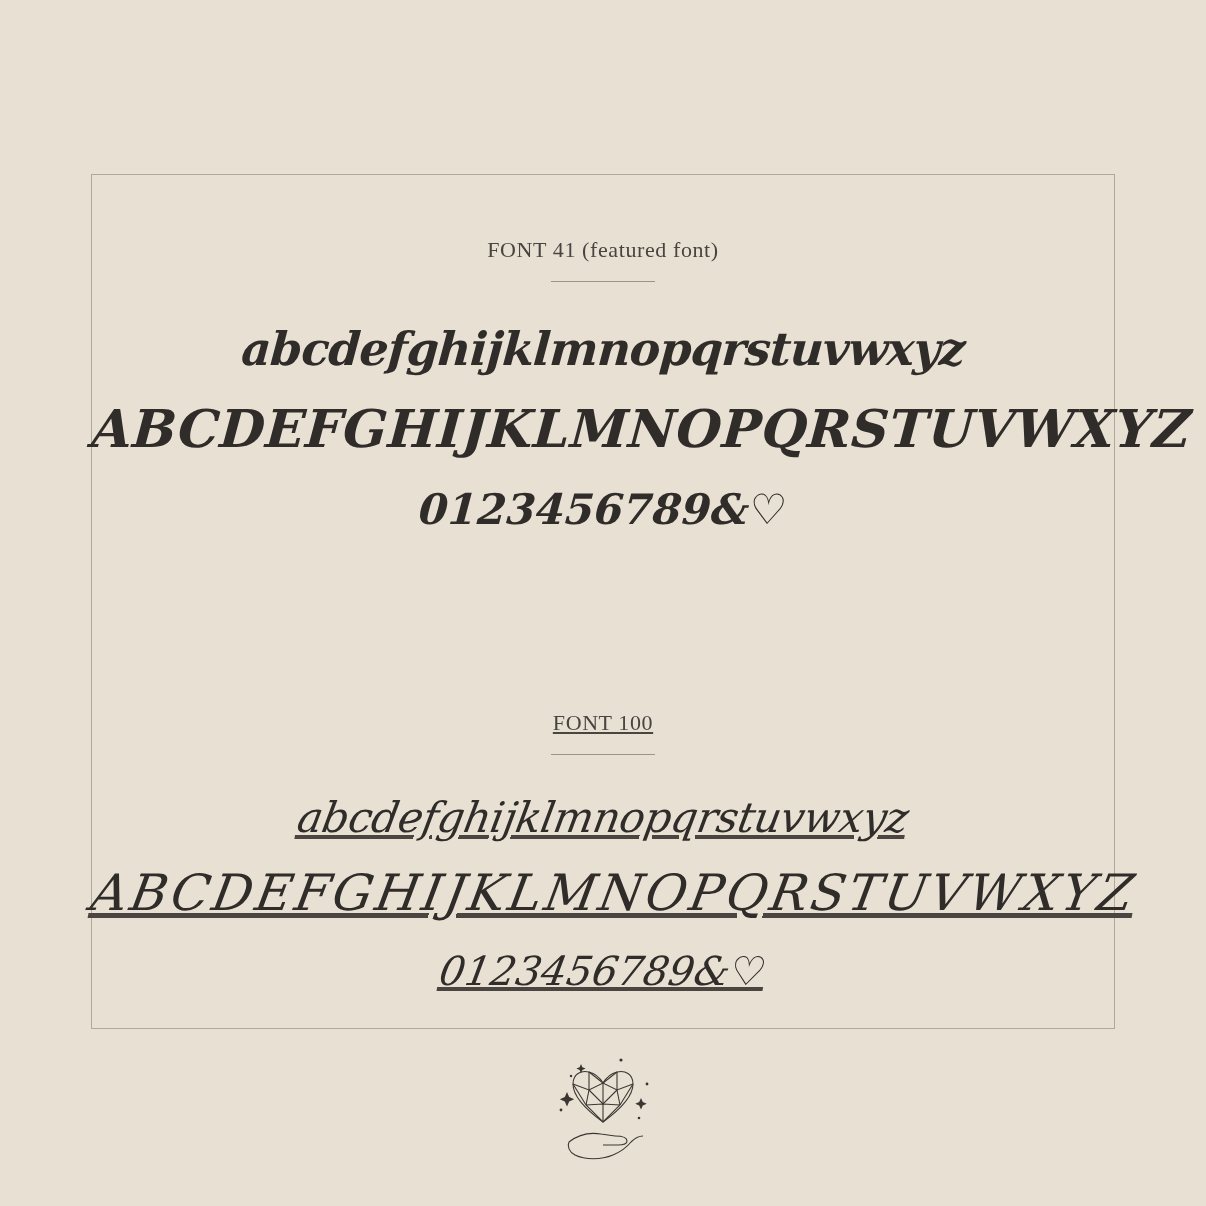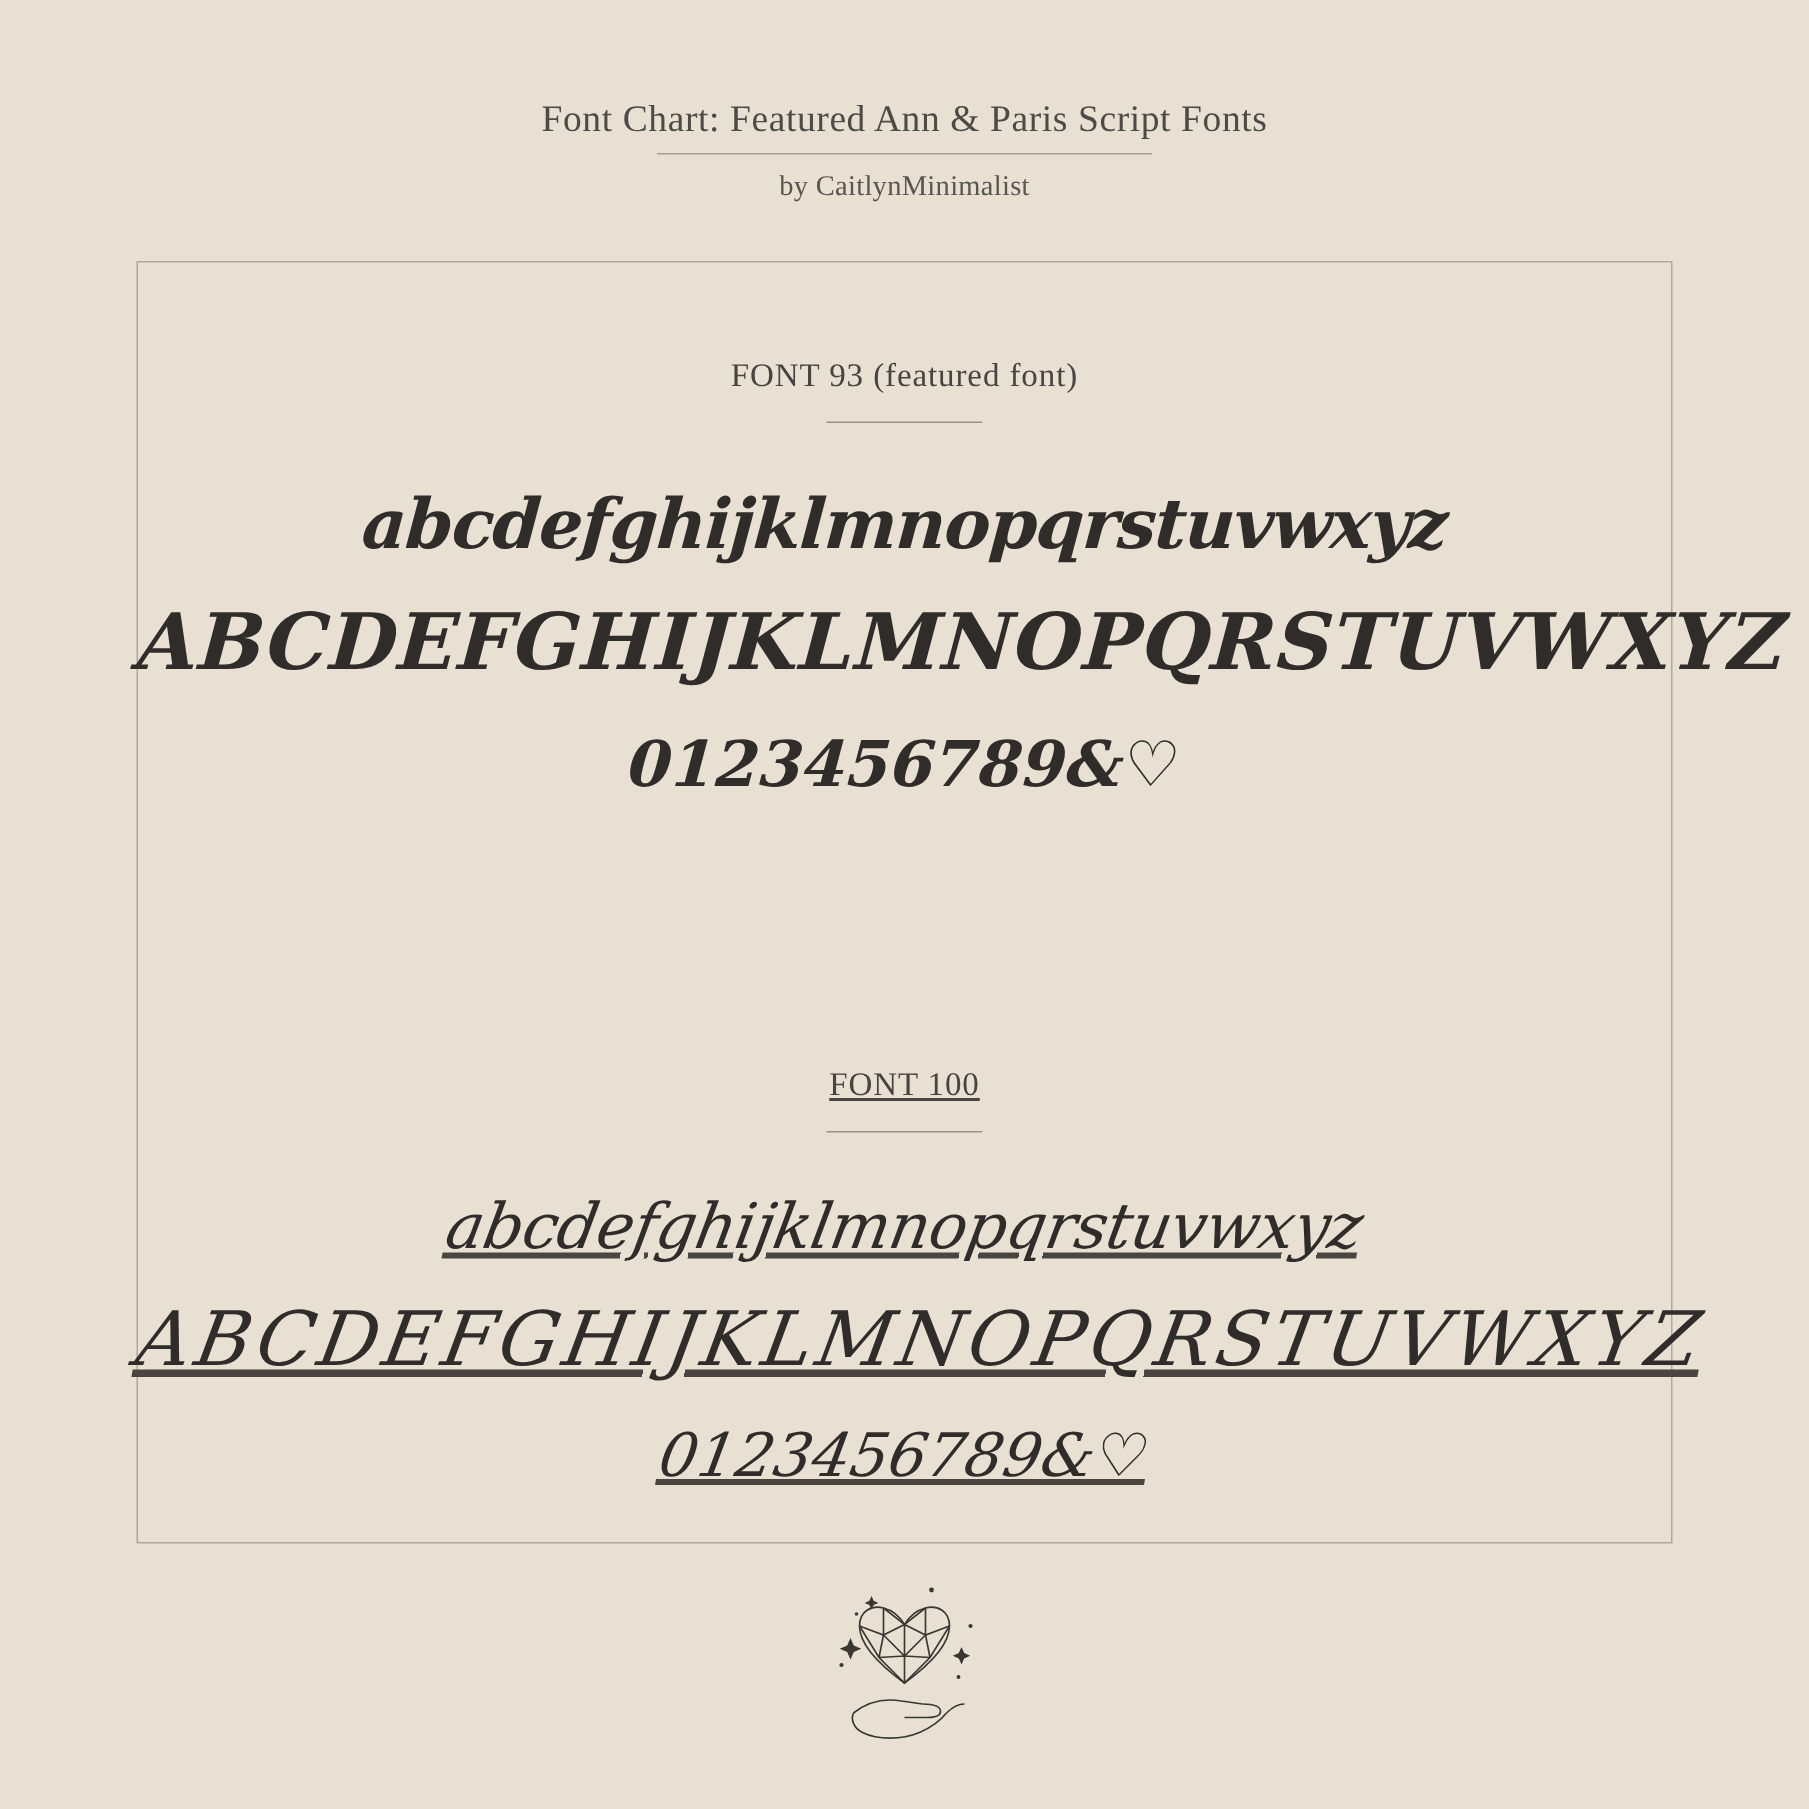--- a/index.html
+++ b/index.html
@@ -144,30 +144,25 @@
   }
   .footer-logo svg {
     display: block;
   }
 </style>
 </head>
 <body>
 
 <div class="page">
 
-  <div class="header">
-    <div class="header-title">Font Chart: Featured Ann &amp; Paris Script Fonts</div>
-    <div class="header-rule"></div>
-    <div class="header-sub">by CaitlynMinimalist</div>
-  </div>
 
   <div class="frame">
 
     <div class="font-block block-1 f93">
-      <div class="font-label">FONT 93 (featured font)</div>
+      <div class="font-label">FONT 41 (featured font)</div>
       <div class="label-rule"></div>
       <div class="specimen lower">abcdefghijklmnopqrstuvwxyz</div>
       <div class="specimen upper">ABCDEFGHIJKLMNOPQRSTUVWXYZ</div>
       <div class="specimen digits">0123456789&amp;♡</div>
     </div>
 
     <div class="font-block block-2 f100">
       <div class="font-label">FONT 100</div>
       <div class="label-rule"></div>
       <div class="specimen lower">abcdefghijklmnopqrstuvwxyz</div>

